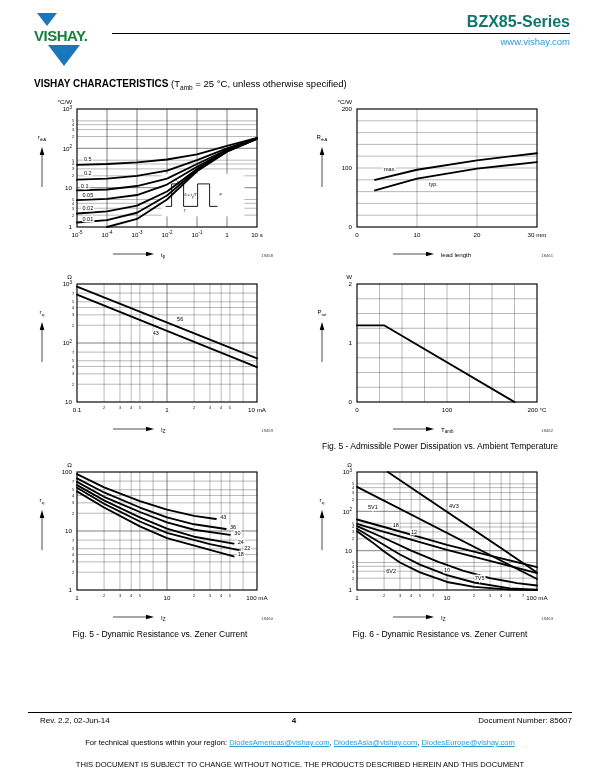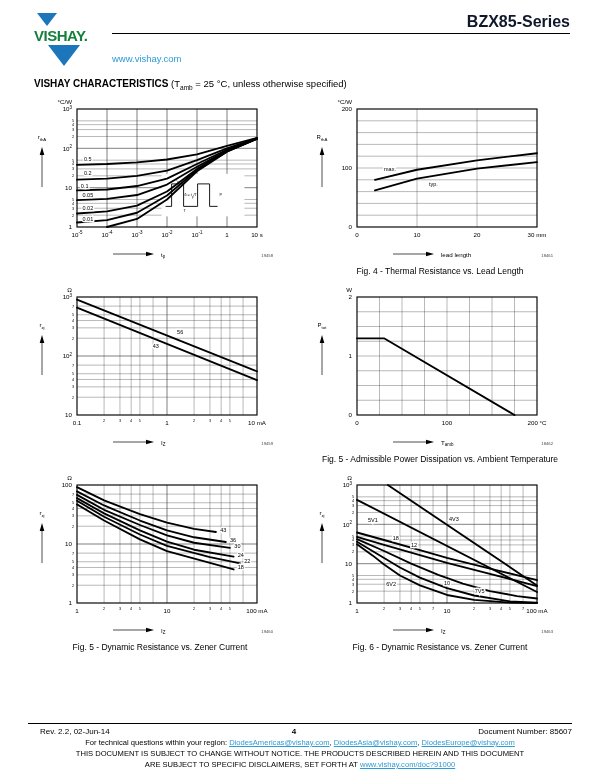--- a/index.html
+++ b/index.html
@@ -5,41 +5,41 @@
   html,body{margin:0;padding:0;background:#fff;}
   body{width:600px;height:776px;font-family:"Liberation Sans",sans-serif;color:#111;}
   .page{position:relative;width:600px;height:776px;overflow:hidden;background:#fff;}
   
   .header{display:flex;align-items:flex-start;padding:13px 30px 0 34px;}
   .logo{width:66px;flex:0 0 66px;}
   .tri-top{width:0;height:0;border-left:10px solid transparent;border-right:10px solid transparent;border-top:13px solid #1b76bc;margin-left:3px;}
   .logo-text{font-weight:bold;font-size:15px;letter-spacing:-0.5px;color:#15803d;margin-top:1px;}
   .tri-bottom{width:0;height:0;border-left:16px solid transparent;border-right:16px solid transparent;border-top:21px solid #1b76bc;margin:1px auto 0 14px;}
   .header-right{flex:1;margin-left:12px;}
-  .series-title{text-align:right;font-size:16px;font-weight:bold;color:#0f172a;}
+  .series-title{text-align:right;font-size:16px;font-weight:bold;color:#0f766e;}
   .header-rule{border-bottom:1.6px solid #000;margin-top:2px;}
-  .sub-row{display:flex;justify-content:flex-start;align-items:flex-start;margin-top:19px;}
+  .sub-row{display:flex;justify-content:flex-end;align-items:flex-start;margin-top:2px;}
   .www{color:#2e9bd5;font-size:9.5px;text-decoration:none;cursor:pointer;}
   .division{font-size:13px;color:#000;}
   
   .section-title{padding:12px 30px 4px 34px;font-size:10px;color:#000;}
   .st-bold{font-weight:bold;}
   .cond{font-size:9.5px;}
   .cond sub{font-size:6.5px;}
   
   .figs{display:grid;grid-template-columns:280px 280px;padding:0 20px;}
   .fig{width:280px;margin-bottom:7px;}
   svg.chart{width:270px;height:168px;display:block;margin:0 auto;}
   .caption{font-size:8.5px;color:#000;text-align:center;margin-top:3px;}
   
   .footer{position:absolute;left:28px;right:28px;bottom:7px;}
   .f-rule{border-top:1px solid #000;margin-bottom:3px;}
   .f-row{display:flex;justify-content:space-between;font-size:8px;color:#000;padding-left:12px;}
   .f-page{font-weight:bold;}
-  .f-line{text-align:center;font-size:7.6px;margin-top:2px;color:#000;}
+  .f-line{text-align:center;font-size:7.6px;margin-top:13px;color:#000;}
   .f-link{color:#2e9bd5;text-decoration:underline;cursor:pointer;}
 </style>
 </head>
 <body>
 
 <div class="page">
 
   <div class="header">
     <div class="logo">
       <div class="tri-top"></div>
@@ -172,21 +172,20 @@
           <text x="47" y="16.3" font-size="6.2" text-anchor="end" fill="#000"><tspan dy="0">200</tspan></text>
           <text x="47" y="8.5" font-size="6.2" text-anchor="end" fill="#000"><tspan dy="0">°C/W</tspan></text>
           <text x="17" y="44" font-size="6" text-anchor="middle" fill="#000"><tspan dy="0">R</tspan><tspan font-size="72%" dy="1.5">thA</tspan></text>
           <line x1="17" y1="92" x2="17" y2="58" stroke="#000" stroke-width="0.7"></line>
           <polygon points="14.7,60 19.3,60 17,52" fill="#000"></polygon>
           <line x1="88" y1="159" x2="122" y2="159" stroke="#000" stroke-width="0.7"></line>
           <polygon points="121,156.7 121,161.3 129,159" fill="#000"></polygon>
           <text x="136" y="161.5" font-size="6.2" text-anchor="start" fill="#000"><tspan dy="0">lead length</tspan></text>
           <text x="248" y="161.5" font-size="4.2" text-anchor="end" fill="#444">18461</text>
         </svg>
-      <div class="caption">Fig. 4 - Thermal Resistance vs. Lead Length</div>
     </div>
     <div class="fig">
       <svg class="chart" viewBox="0 0 270 168">
           <g stroke="#333" stroke-width="0.35">
             <line x1="79.09269960975831" y1="14" x2="79.09269960975831" y2="132"></line>
             <line x1="94.94091292476963" y1="14" x2="94.94091292476963" y2="132"></line>
             <line x1="106.18539921951663" y1="14" x2="106.18539921951663" y2="132"></line>
             <line x1="114.90730039024169" y1="14" x2="114.90730039024169" y2="132"></line>
             <line x1="128.0588236012831" y1="14" x2="128.0588236012831" y2="132"></line>
             <line x1="142" y1="14" x2="142" y2="132"></line>
@@ -454,18 +453,15 @@
     <div class="f-rule"></div>
     <div class="f-row">
       <span>Rev. 2.2, 02-Jun-14</span>
       <span class="f-page">4</span>
       <span>Document Number: 85607</span>
     </div>
     <div class="f-line">
       <span>For technical questions within your region: </span><a class="f-link">DiodesAmericas@vishay.com</a><span>, </span><a class="f-link">DiodesAsia@vishay.com</a><span>, </span><a class="f-link">DiodesEurope@vishay.com</a>
     </div>
     <div class="f-line">THIS DOCUMENT IS SUBJECT TO CHANGE WITHOUT NOTICE. THE PRODUCTS DESCRIBED HEREIN AND THIS DOCUMENT</div>
-    <div class="f-line">
-      <span>ARE SUBJECT TO SPECIFIC DISCLAIMERS, SET FORTH AT </span><a class="f-link">www.vishay.com/doc?91000</a>
-    </div>
   </div>
 
 </div>
 
 </body></html>

